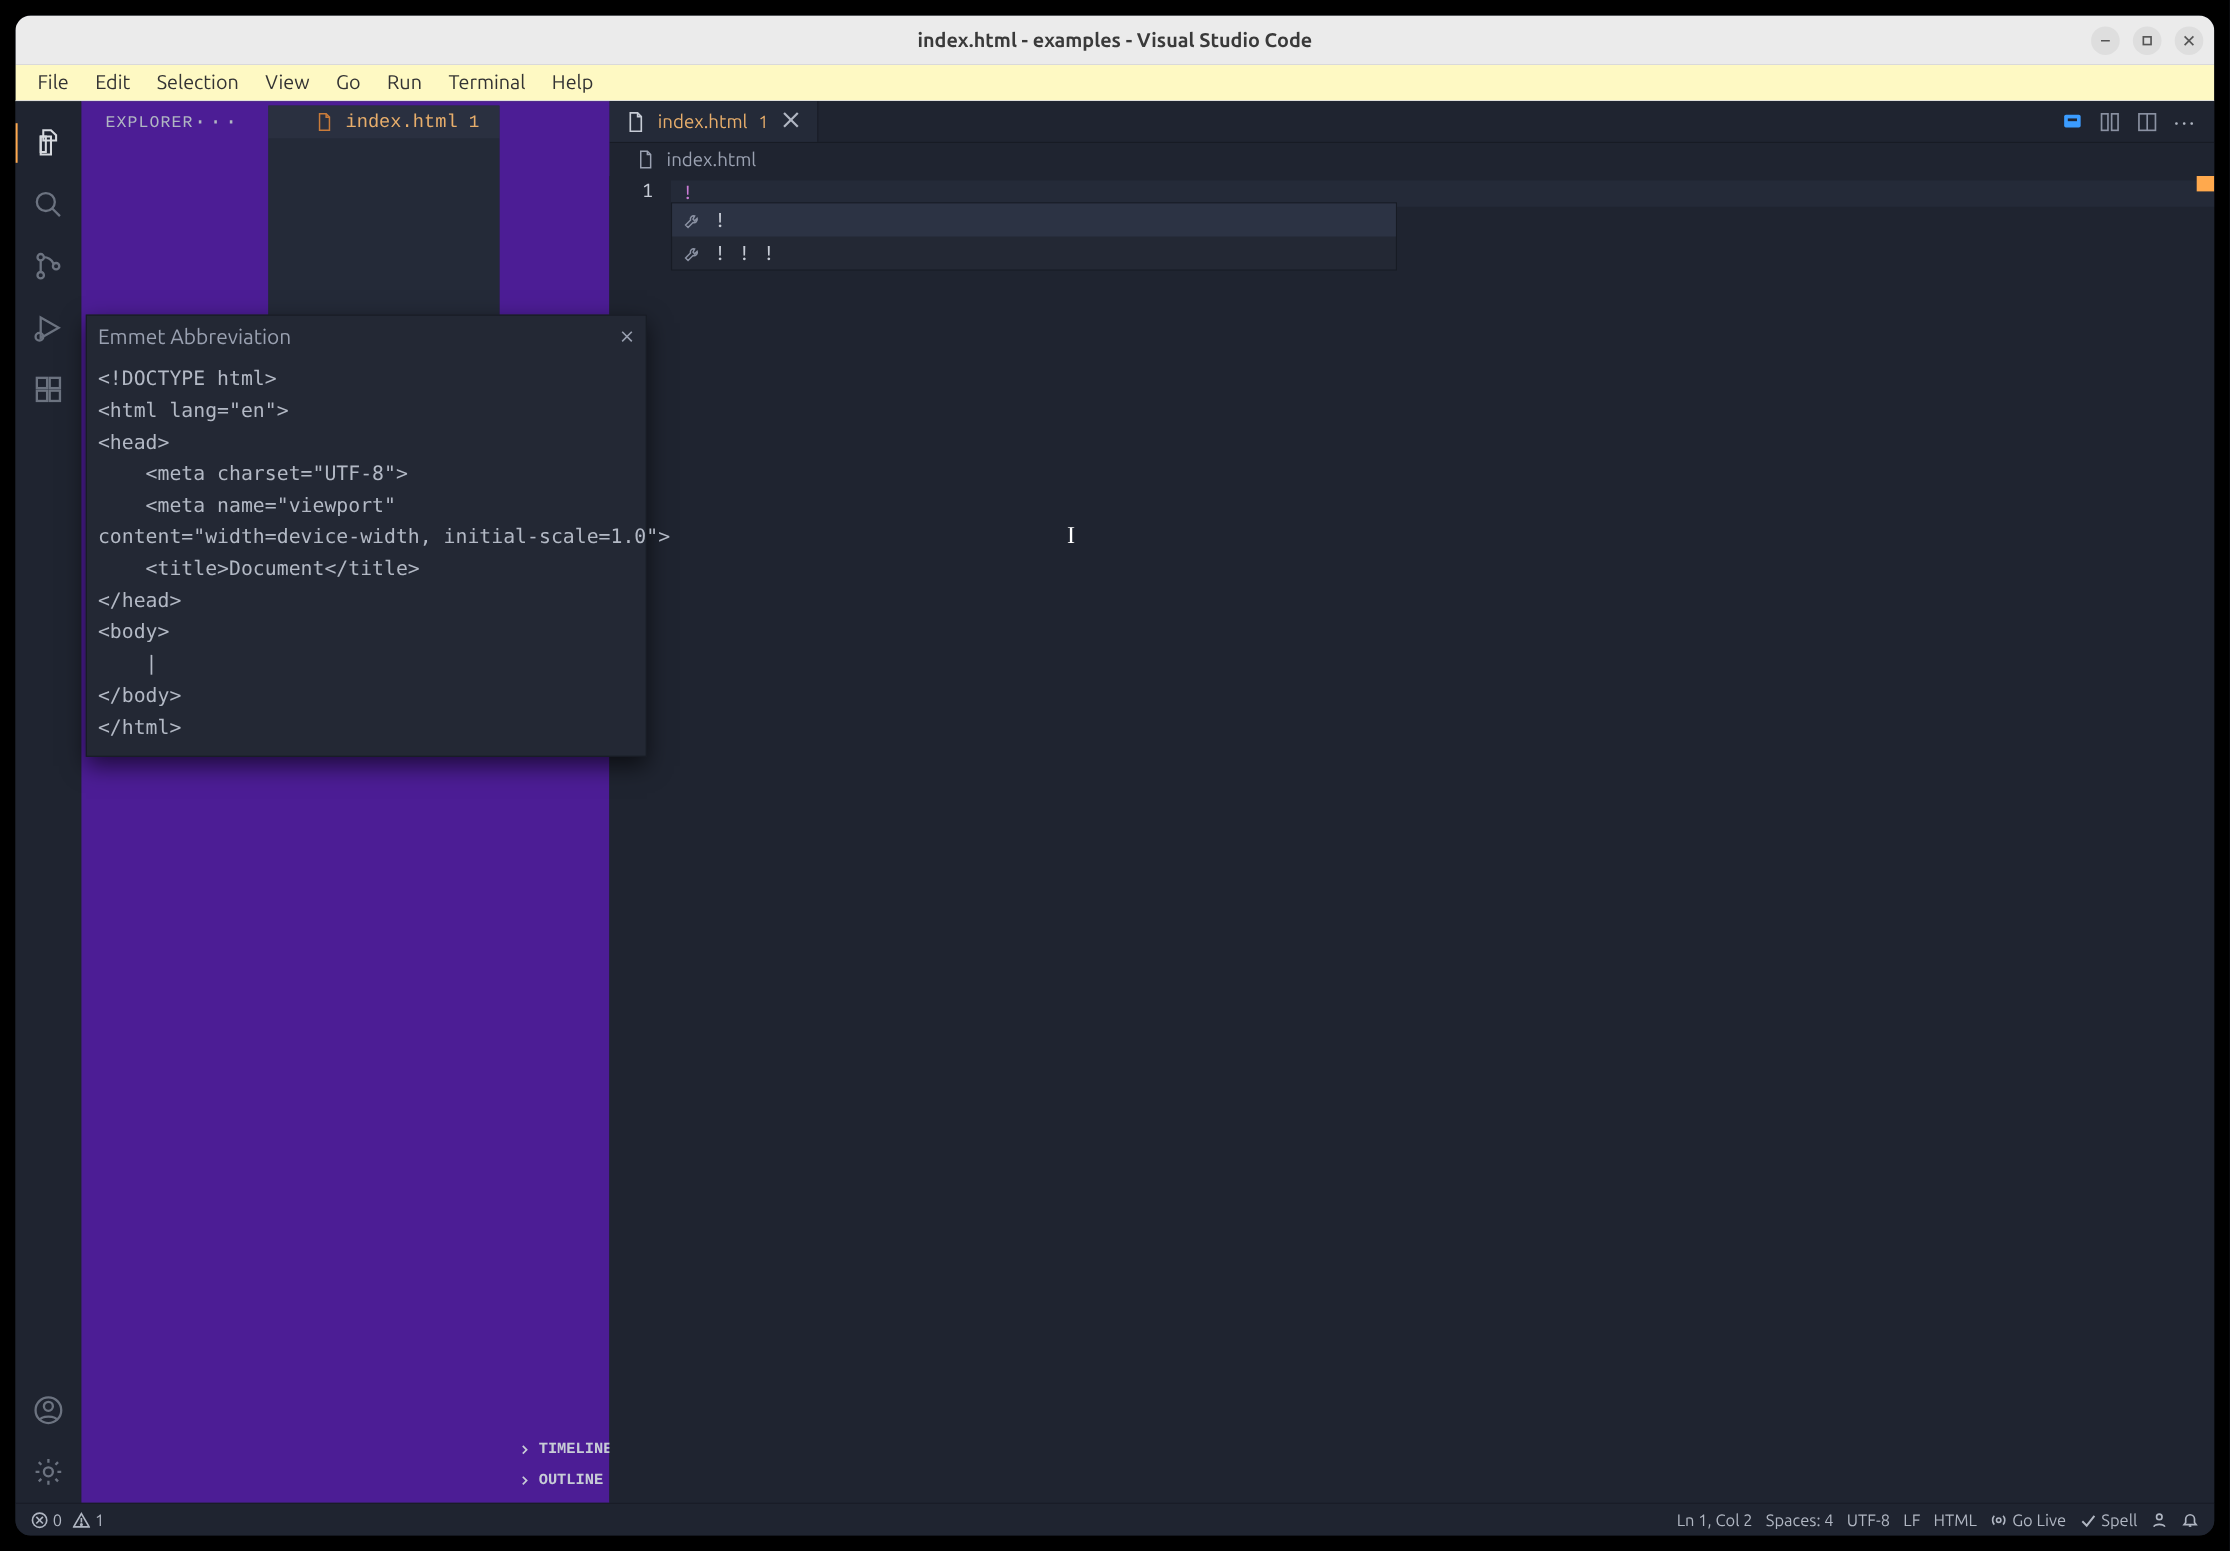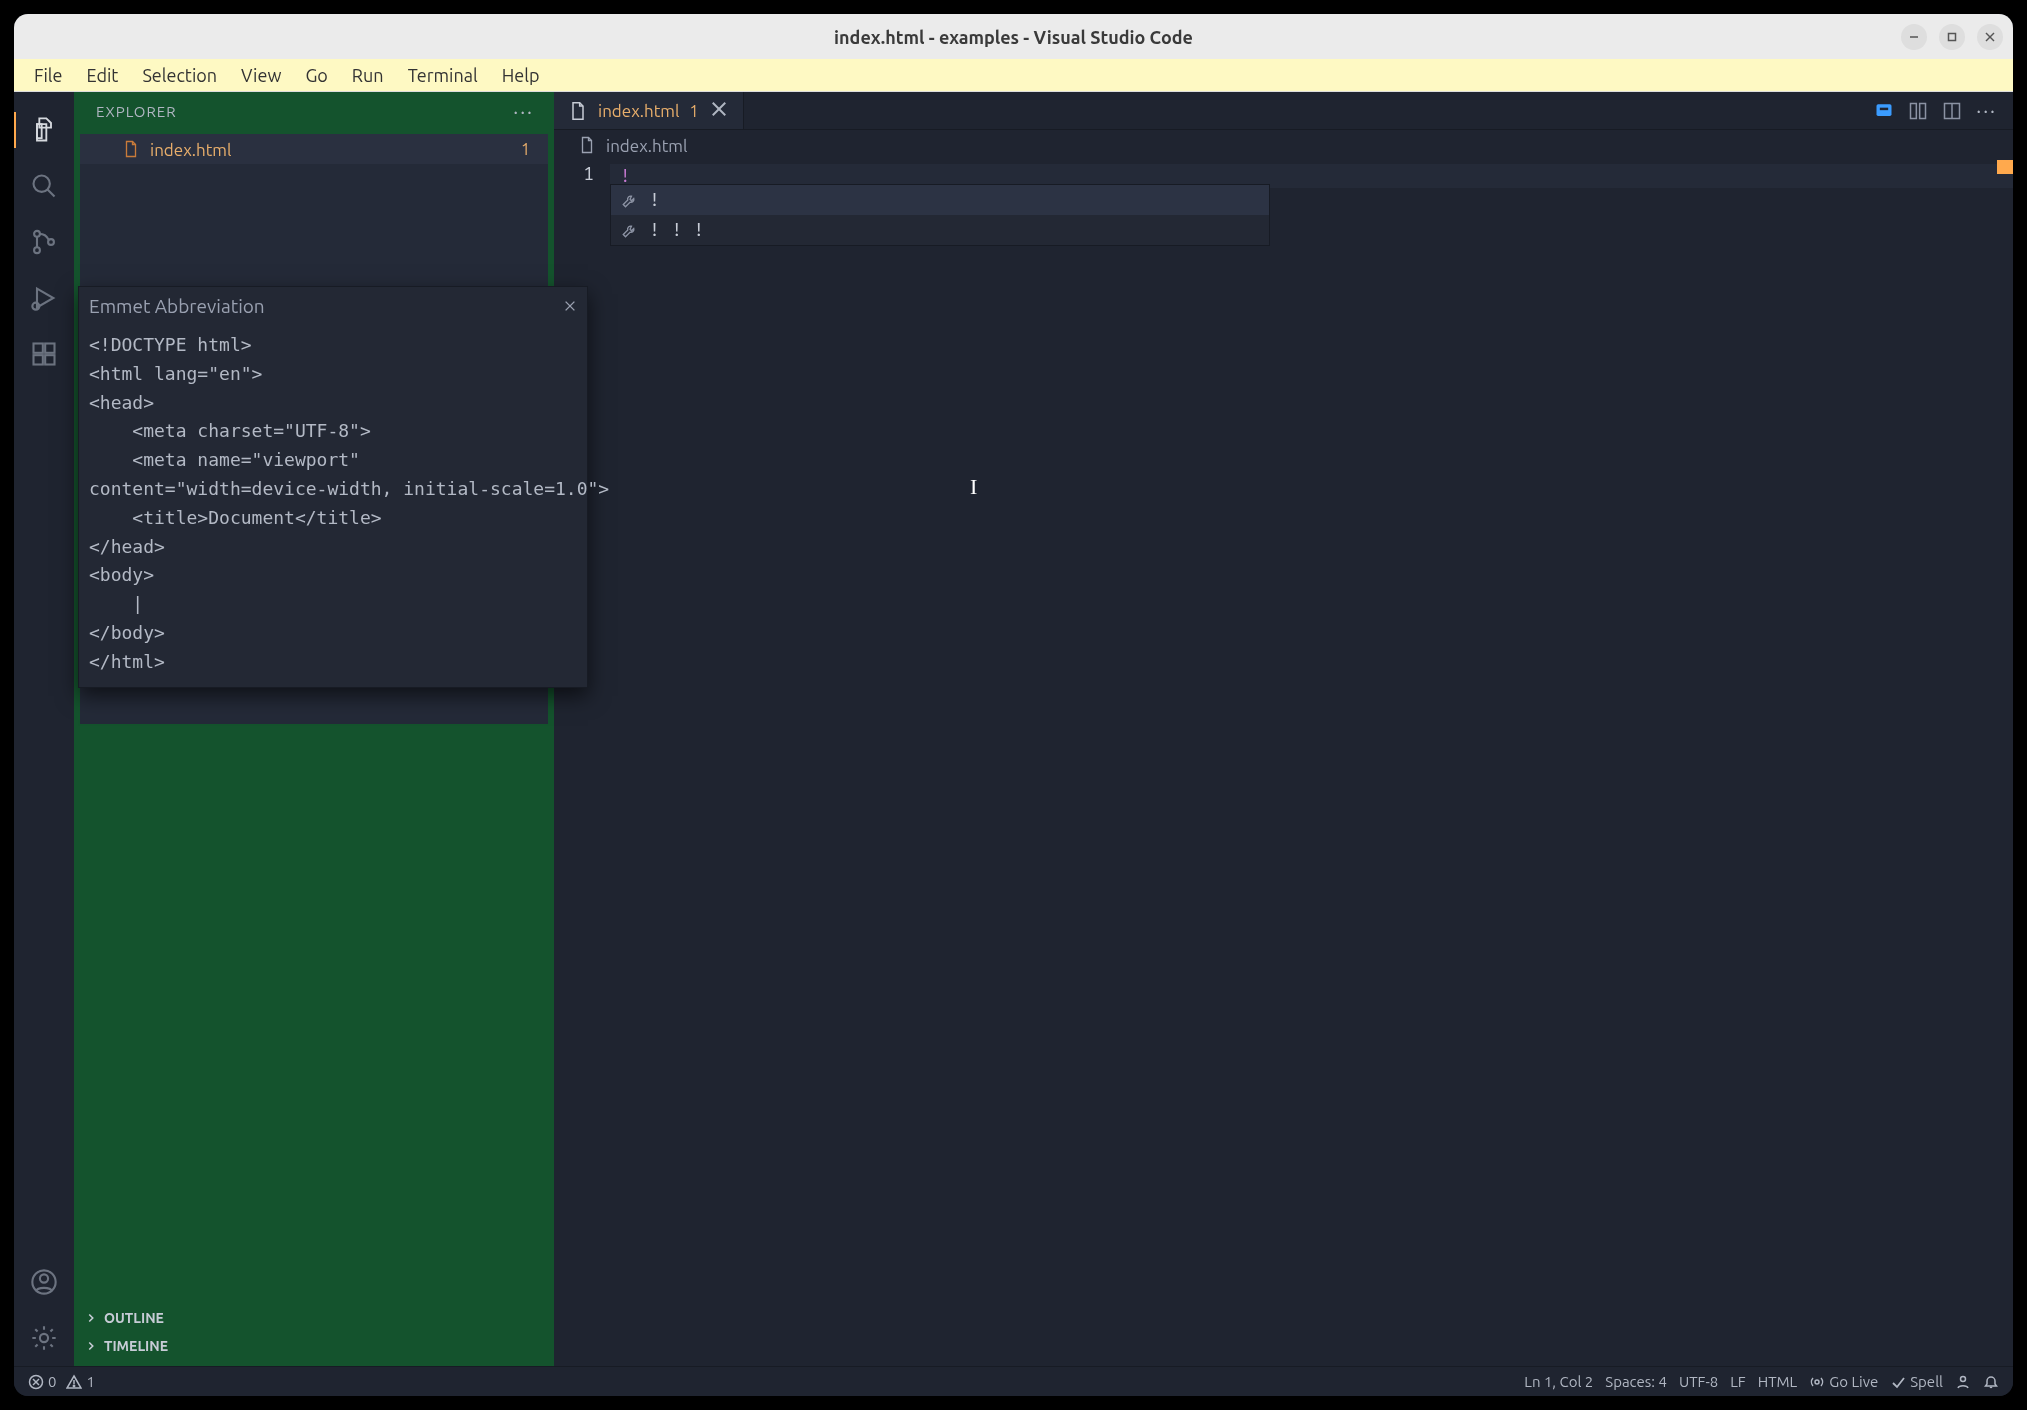--- a/index.html
+++ b/index.html
@@ -90,24 +90,25 @@
     position: absolute;
     left: 0; top: 10px; bottom: 10px;
     width: 2px;
     background: #ffa94d;
   }
   .activitybar .spacer { flex: 1; }
   .activitybar svg { width: 28px; height: 28px; }
   
   .sidebar {
     width: 480px;
-    background: #14532d;
-    display: flex;
-    flex-direction: column;
+    background: #4c1d95;
+    display: flex;
+    flex-direction: row;
     position: relative;
+    font-family: Liberation Mono, monospace;
   }
   .sidebar .sb-header {
     height: 38px;
     display: flex;
     align-items: center;
     padding: 0 20px 0 22px;
     color: #b0b6c2;
     font-size: 15px;
     letter-spacing: 1px;
   }
@@ -429,27 +430,27 @@
             <span class="badge">1</span>
           </div>
           <div class="tree-body"></div>
         </div>
       </div>
       <div class="bottom-sections">
         <div class="collapse-row">
           <svg class="chev" viewBox="0 0 16 16" fill="none" stroke="currentColor" stroke-width="1.8">
               <polyline points="6,4 10,8 6,12"></polyline>
             </svg>
-          <span>OUTLINE</span>
+          <span>TIMELINE</span>
         </div>
         <div class="collapse-row">
           <svg class="chev" viewBox="0 0 16 16" fill="none" stroke="currentColor" stroke-width="1.8">
               <polyline points="6,4 10,8 6,12"></polyline>
             </svg>
-          <span>TIMELINE</span>
+          <span>OUTLINE</span>
         </div>
       </div>
     </div>
 
     <div class="editorwrap">
       <div class="tabbar">
         <div class="tab">
           <svg class="file-icon" viewBox="0 0 24 24" fill="none" stroke="#c7ccd6" stroke-width="1.8">
               <path d="M6 2h8l4 4v16H6z"></path>
               <path d="M14 2v4h4"></path>

